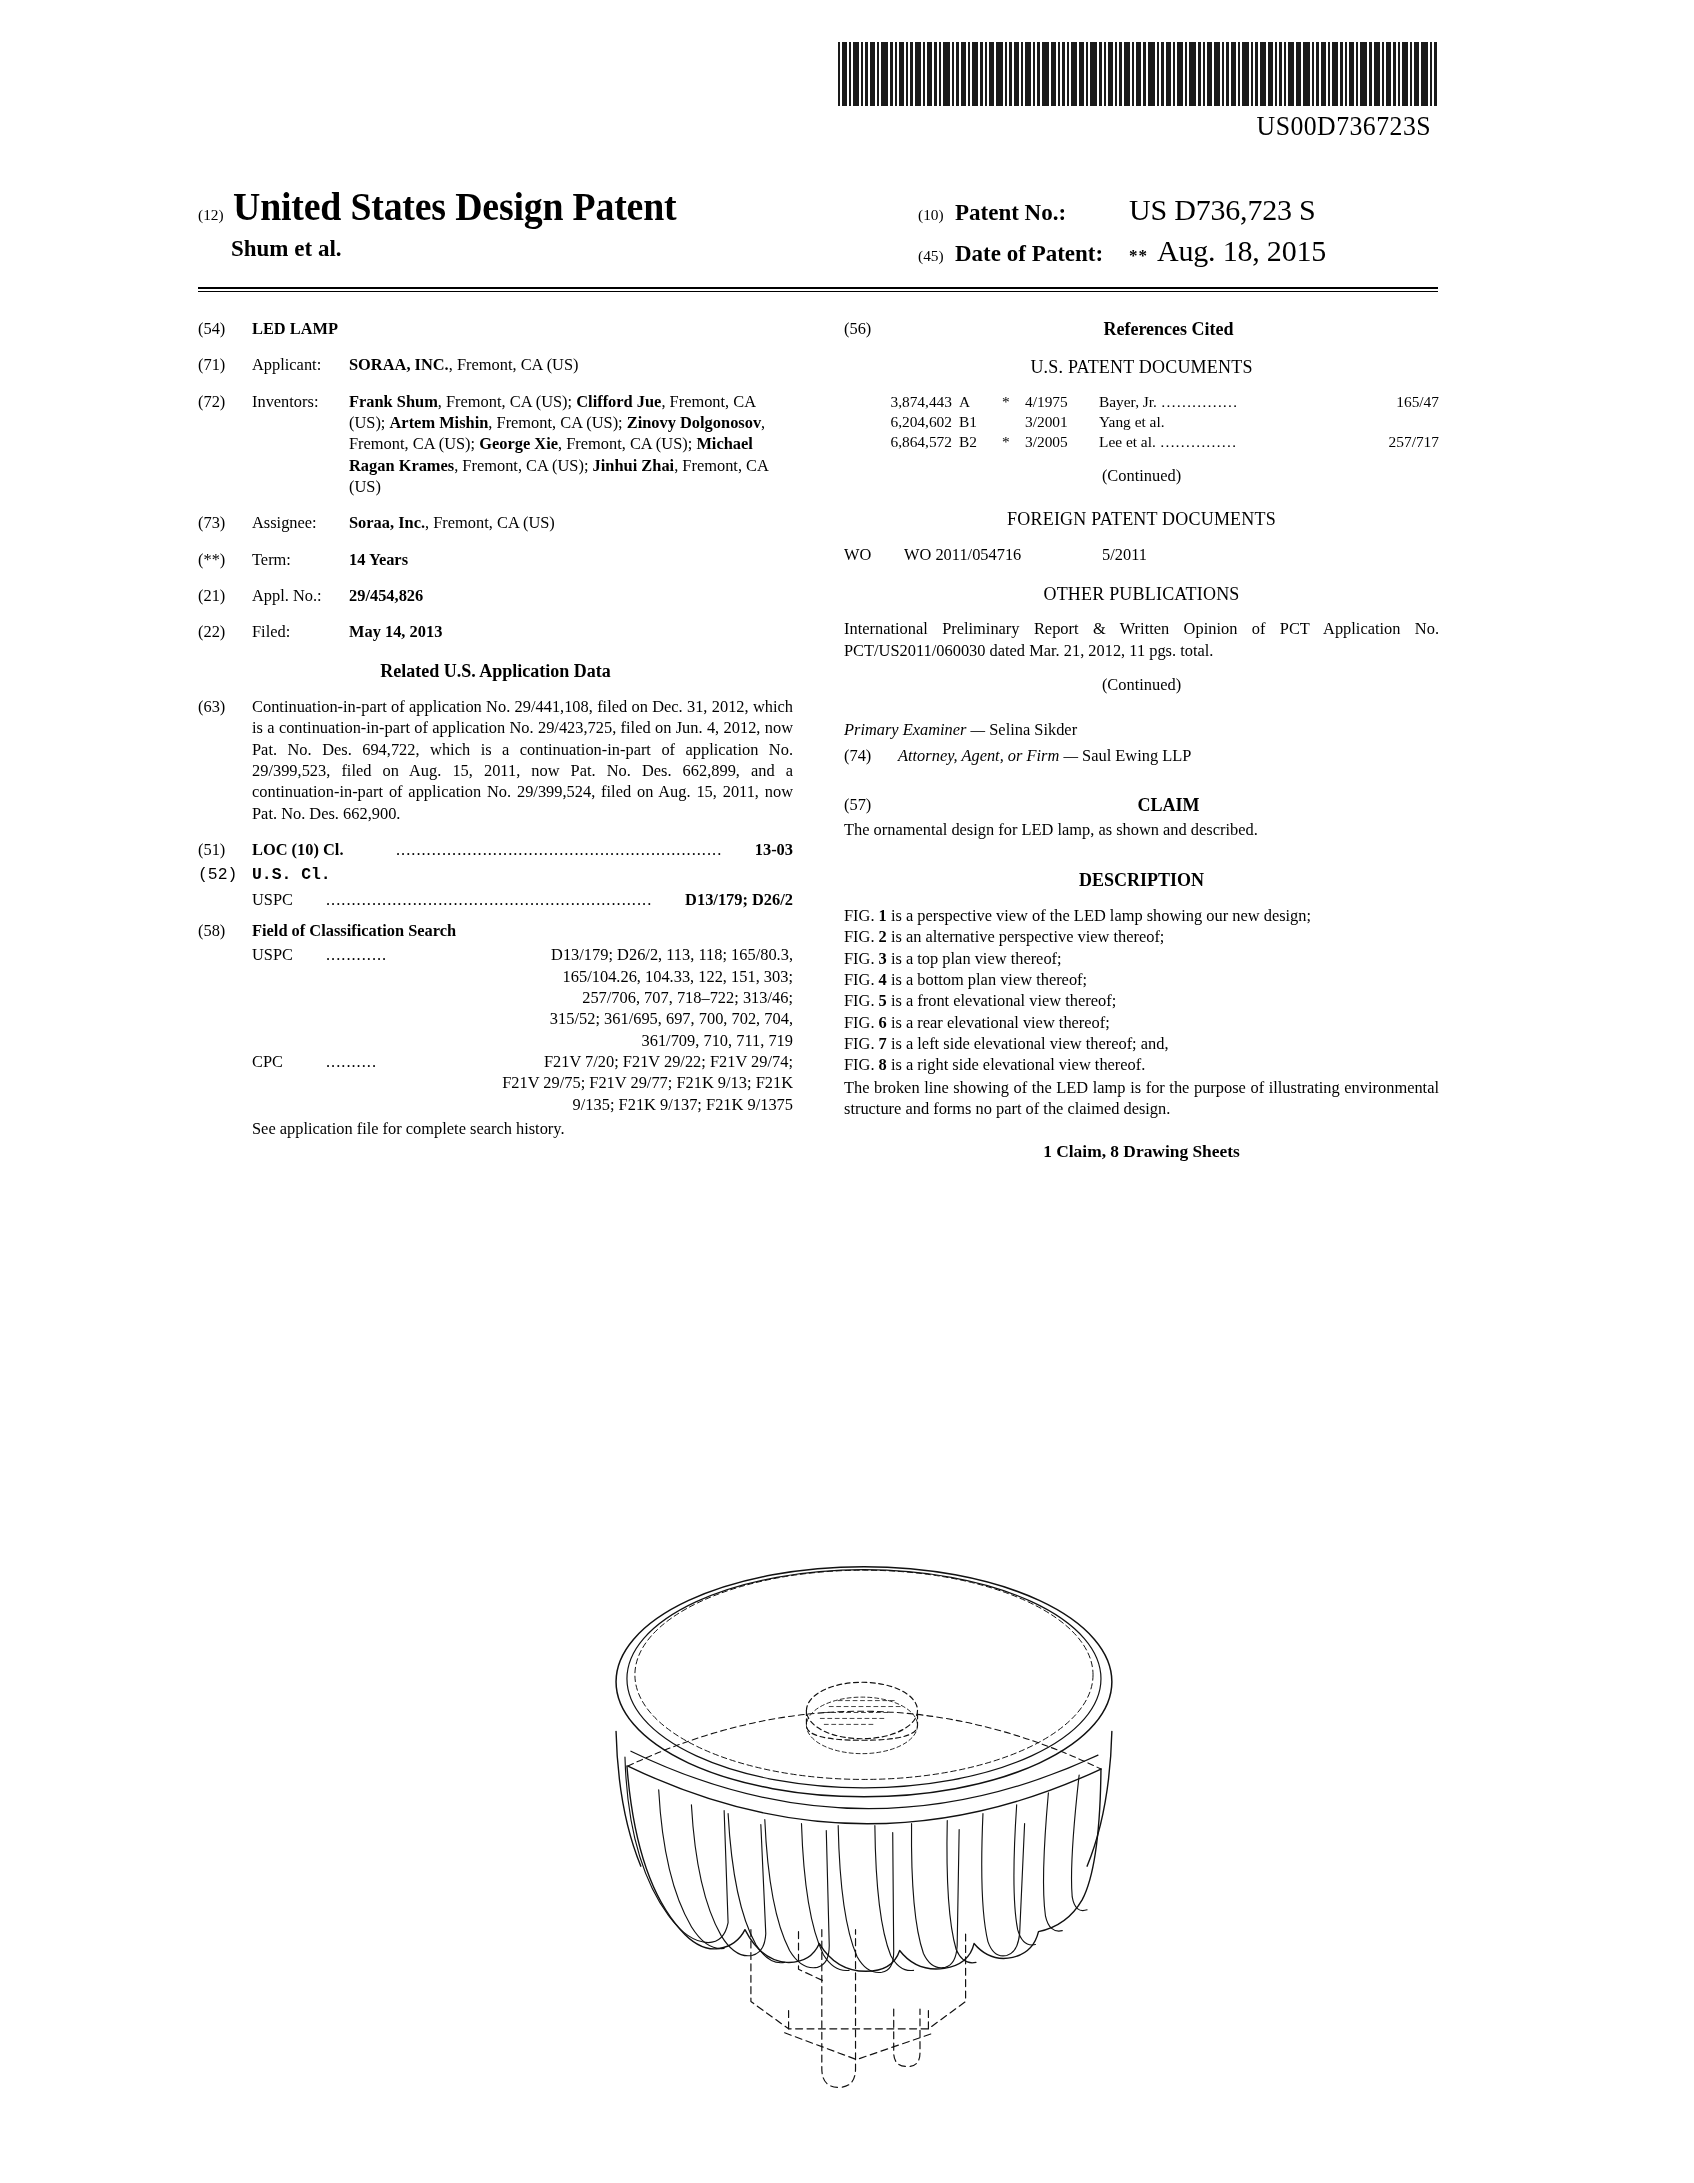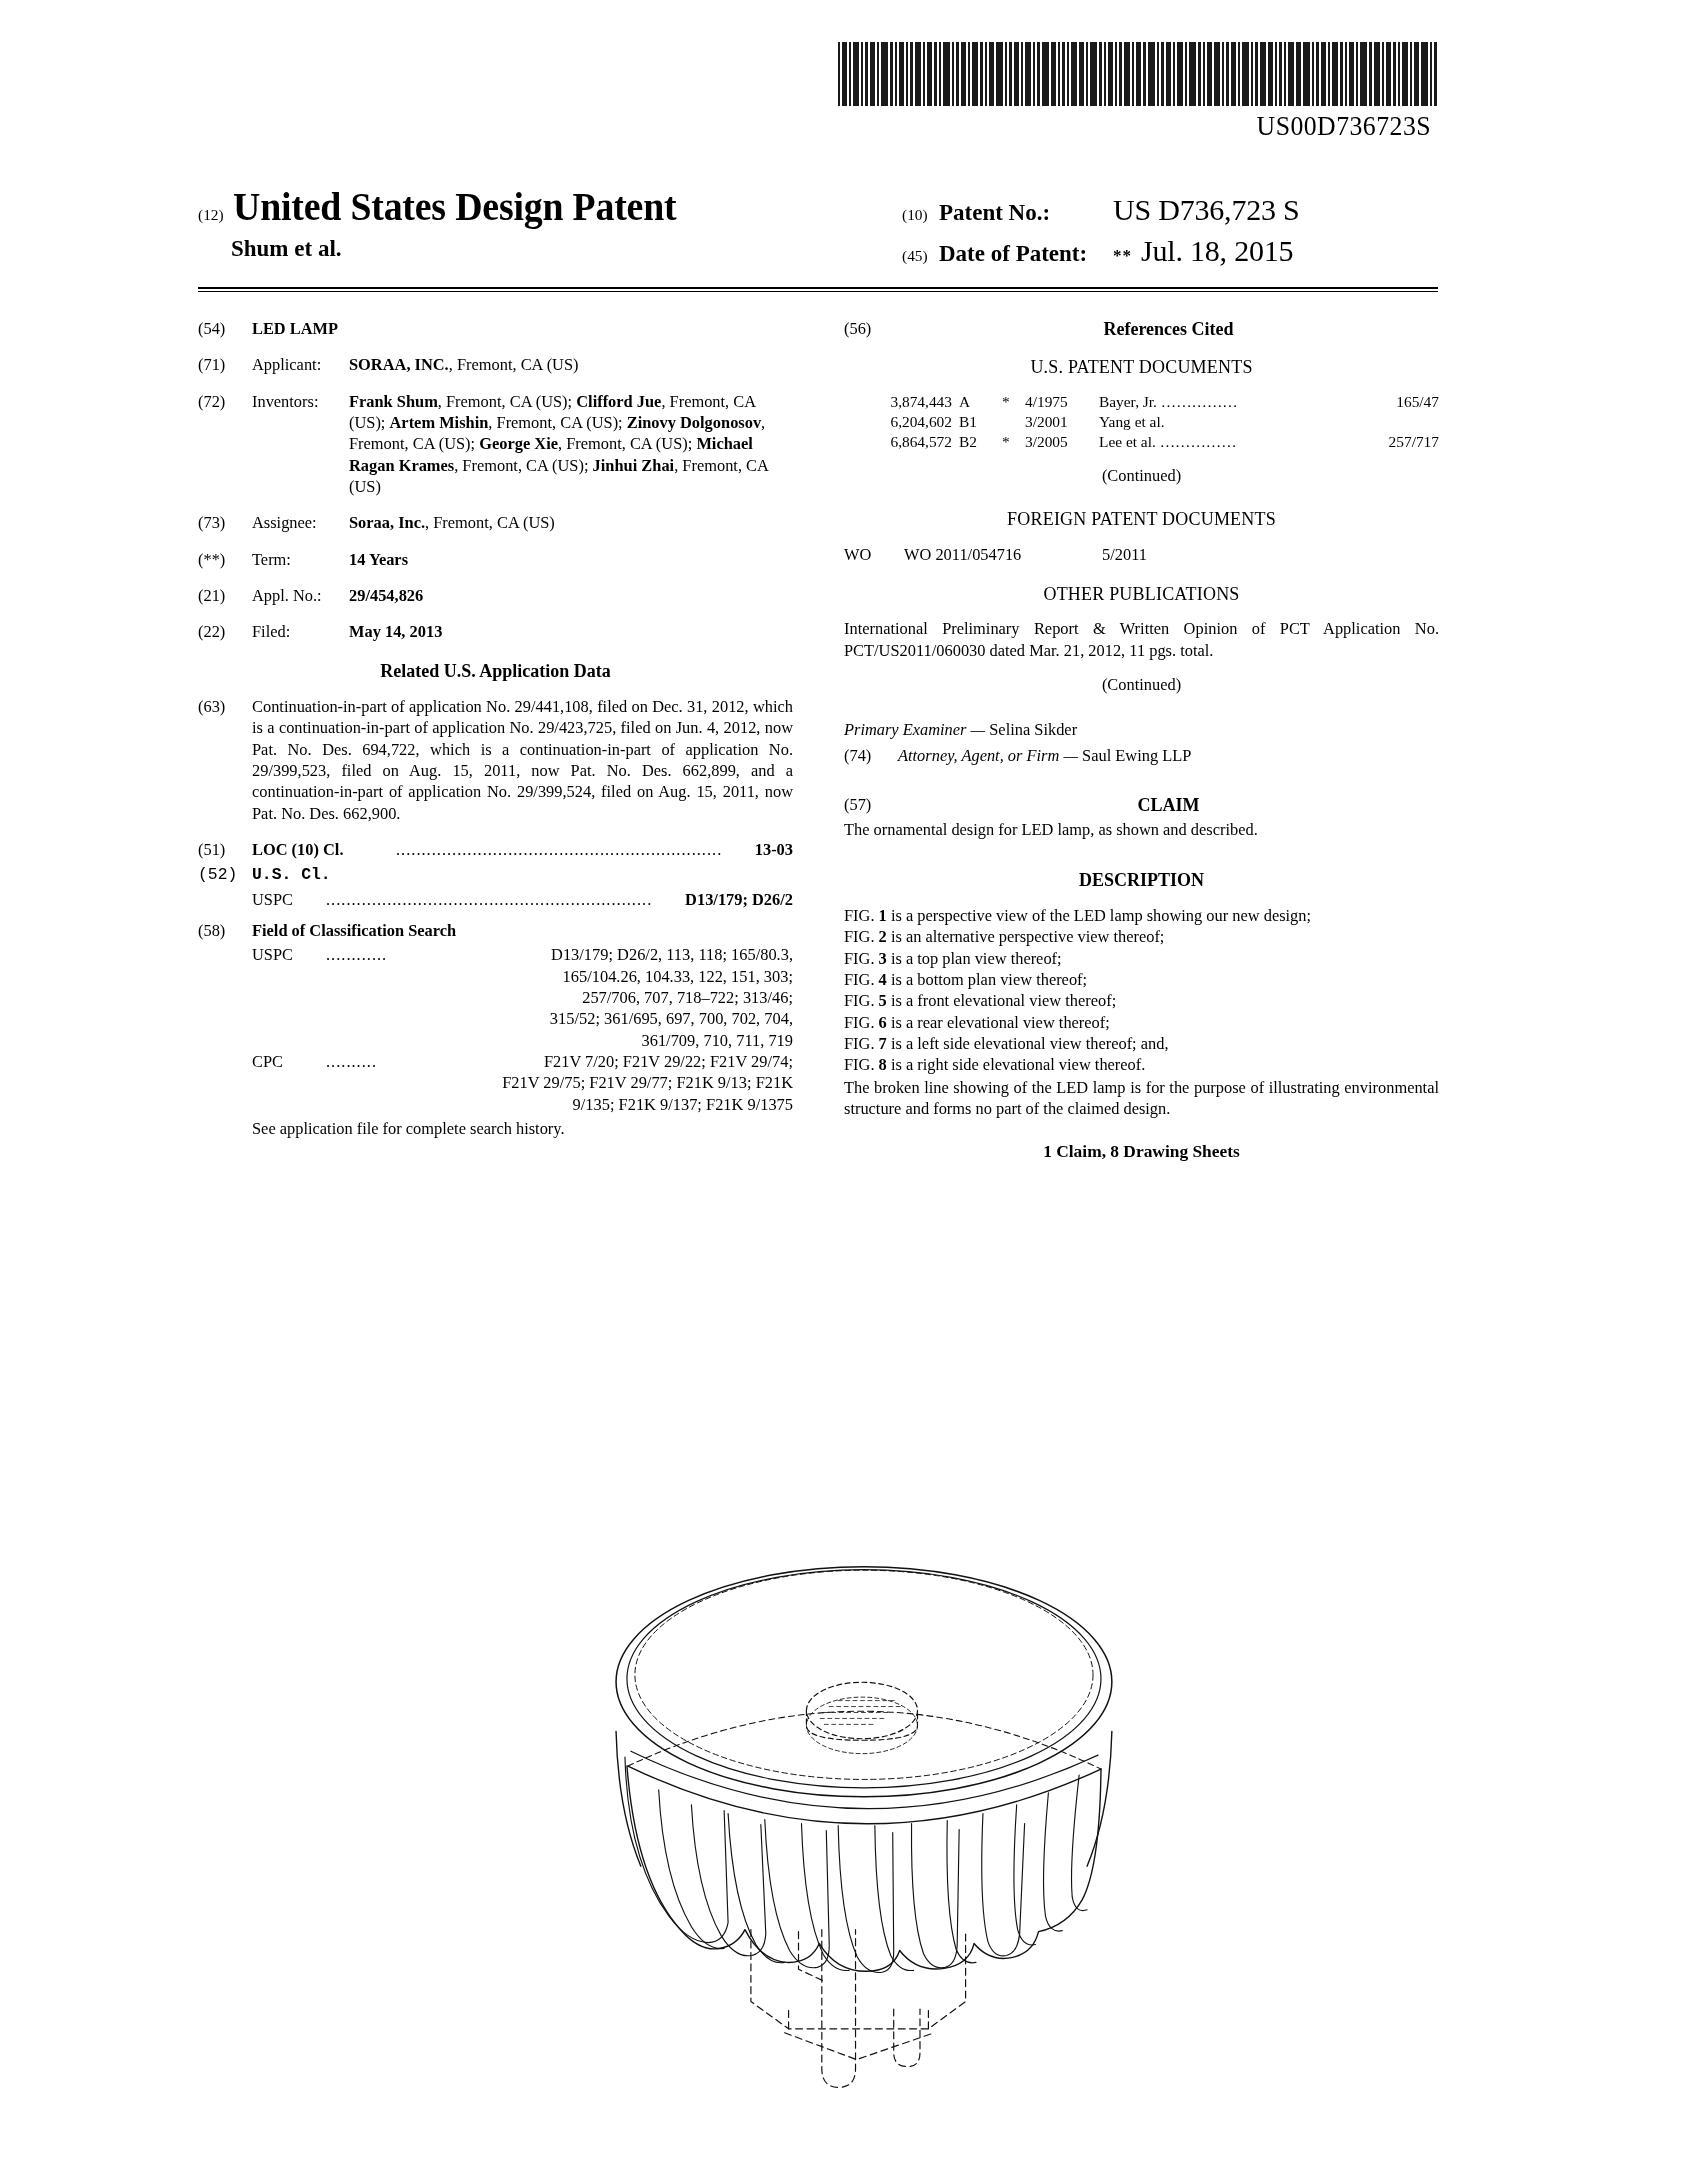--- a/index.html
+++ b/index.html
@@ -28,21 +28,21 @@
   #masthead { position:absolute; left:198px; top:184px; width:1240px; }
   .mast-row { display:flex; align-items:baseline;gap:44px; }
   .code { font-size:15.4px; font-family:"Liberation Serif", serif; }
   #mast-left { width:660px; }
   #title-line { display:flex; align-items:baseline; }
   #doc-title {
     font-size:39px; font-weight:bold; margin-left:9px;
     letter-spacing:-0.2px; transform:scaleX(0.97); transform-origin:left;
   }
   #authors { font-size:23px; font-weight:bold; margin-left:33px; margin-top:7px; }
-  #mast-right { flex:1; }
+  #mast-right { flex:1;margin-left:16px; }
   .mr-row { display:flex; align-items:baseline; margin-bottom:7px; }
   .mr-code { width:37px; font-size:15.4px; }
   .mr-label { width:174px; font-size:23px; font-weight:bold; }
   .mr-value { font-size:30px; font-weight:normal; letter-spacing:-0.2px; }
   .mr-star { font-size:17px; font-weight:bold; margin-right:9px; letter-spacing:1px; }
   #mast-rule {
     position:absolute; left:198px; top:287px; width:1240px;
     border-top:2.5px solid #000; border-bottom:1px solid #000; height:2px;
   }
 
@@ -214,21 +214,21 @@
     <div id="mast-right">
       <div class="mr-row">
         <span class="mr-code">(10)</span>
         <span class="mr-label">Patent No.:</span>
         <span class="mr-value">US D736,723 S</span>
       </div>
       <div class="mr-row">
         <span class="mr-code">(45)</span>
         <span class="mr-label">Date of Patent:</span>
         <span class="mr-star">**</span>
-        <span class="mr-value">Jul. 18, 2015</span>
+        <span class="mr-value">Aug. 18, 2015</span>
       </div>
     </div>
   </div>
 </div>
 <div id="mast-rule"></div>
 
 <div class="col" id="col-left">
 
   <div class="fld">
     <span class="c">(54)</span>

